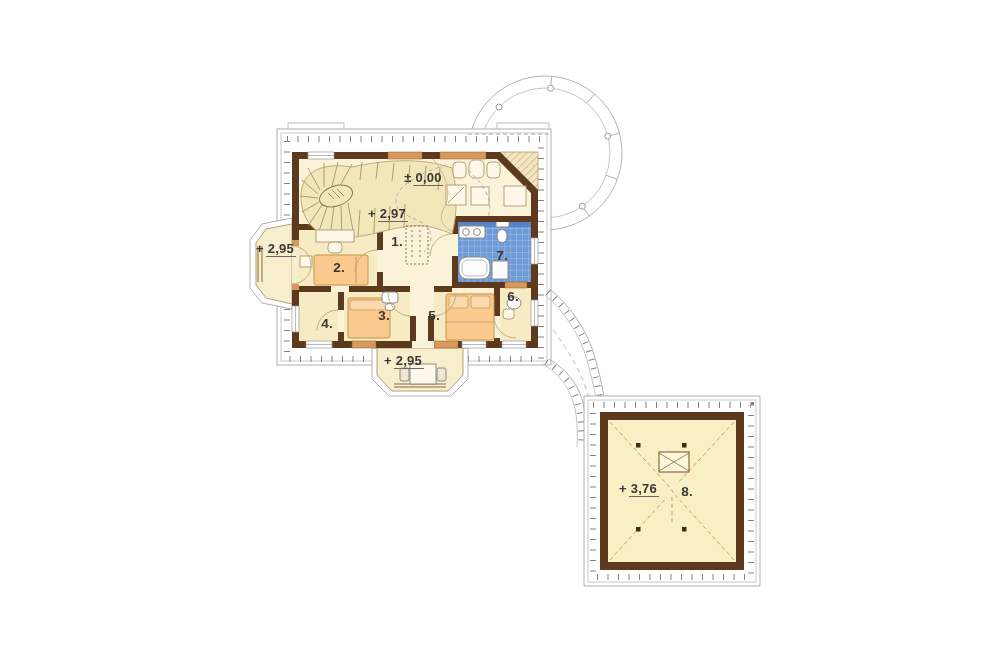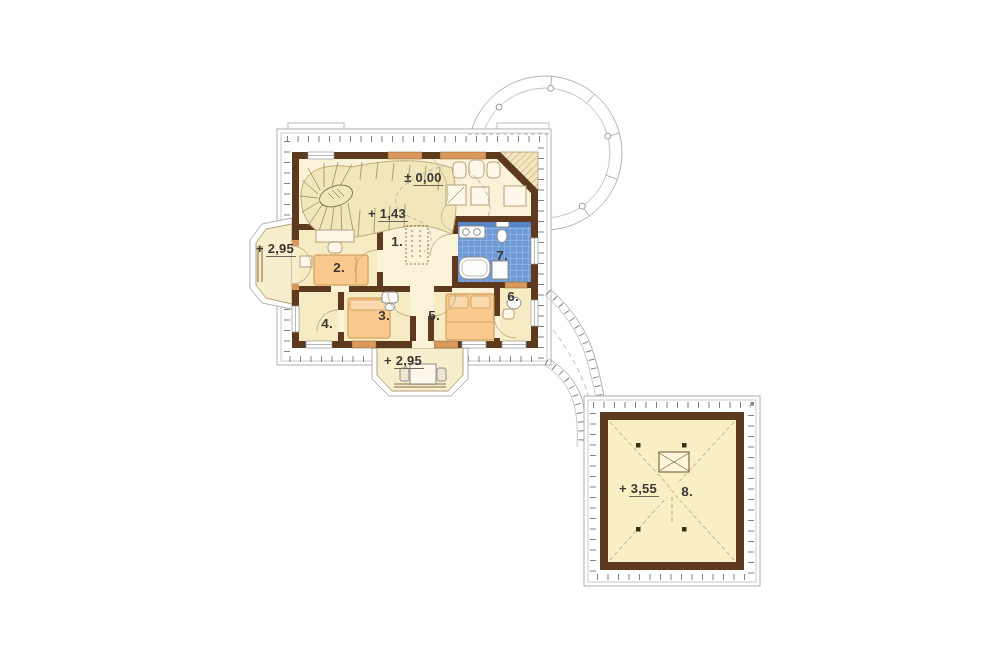--- a/index.html
+++ b/index.html
@@ -269,33 +269,33 @@
     </g>
   </g>
 </svg>
 
 <div class="lbl" style="left:424px;top:178px">
   <span>±</span>
       <span class="val">0,00</span>
 </div>
 <div class="lbl" style="left:388px;top:214px">
   <span>+</span>
-      <span class="val">1,43</span>
+      <span class="val">2,97</span>
 </div>
 <div class="lbl" style="left:276px;top:249px">
   <span>+</span>
       <span class="val">2,95</span>
 </div>
 <div class="lbl" style="left:404px;top:361px">
   <span>+</span>
       <span class="val">2,95</span>
 </div>
 <div class="lbl" style="left:639px;top:489px">
   <span>+</span>
-      <span class="val">3,55</span>
+      <span class="val">3,76</span>
 </div>
 
 <div class="room-lbl" style="left:397px;top:241px">1.</div>
 <div class="room-lbl" style="left:339px;top:267px">2.</div>
 <div class="room-lbl" style="left:384px;top:315px">3.</div>
 <div class="room-lbl" style="left:327px;top:323px">4.</div>
 <div class="room-lbl" style="left:434px;top:315px">5.</div>
 <div class="room-lbl" style="left:513px;top:296px">6.</div>
 <div class="room-lbl" style="left:502px;top:255px">7.</div>
 <div class="room-lbl" style="left:687px;top:491px">8.</div>

